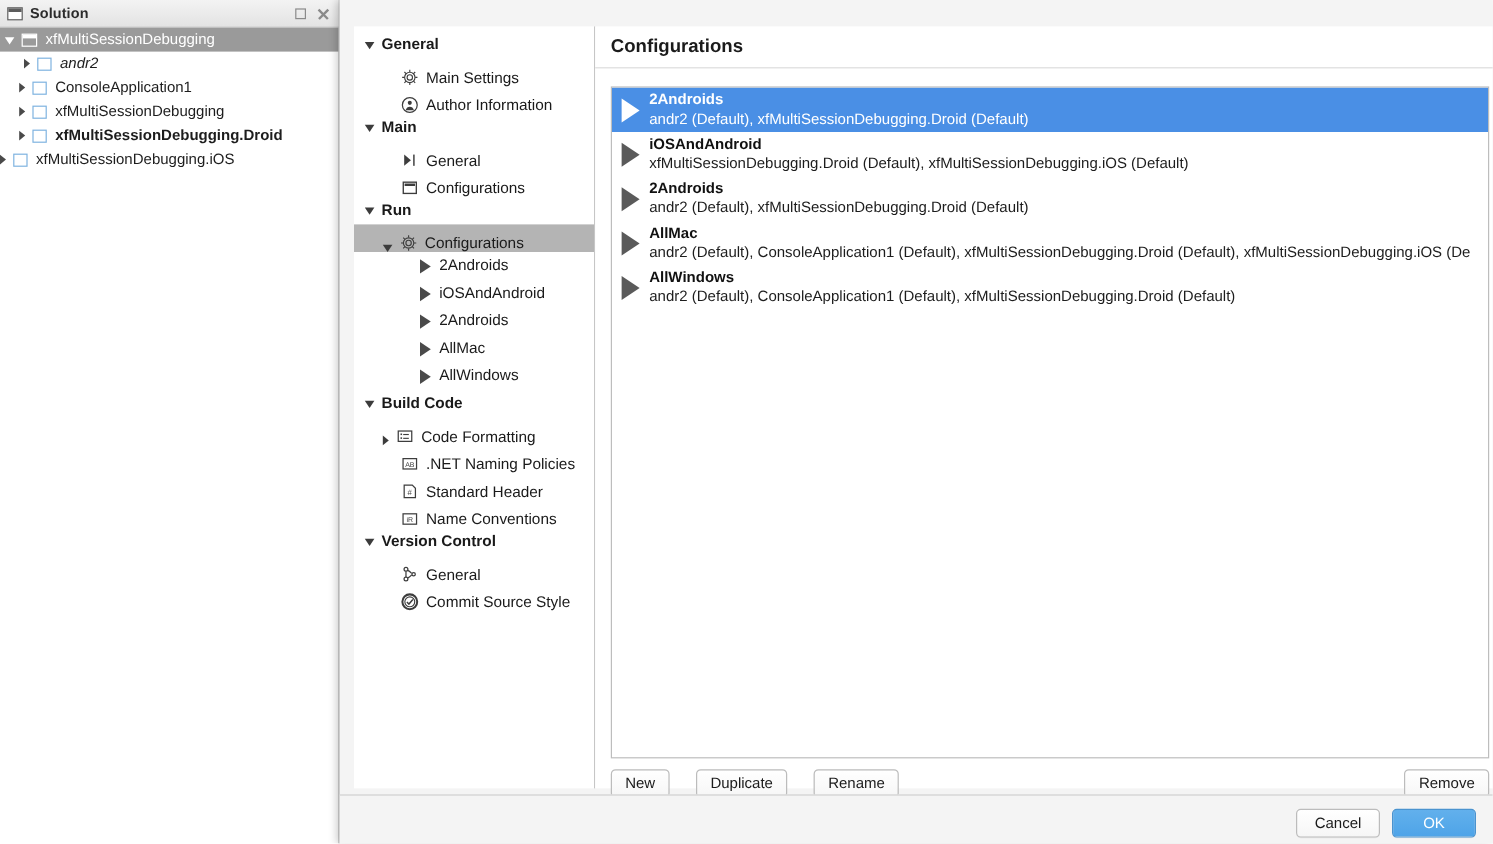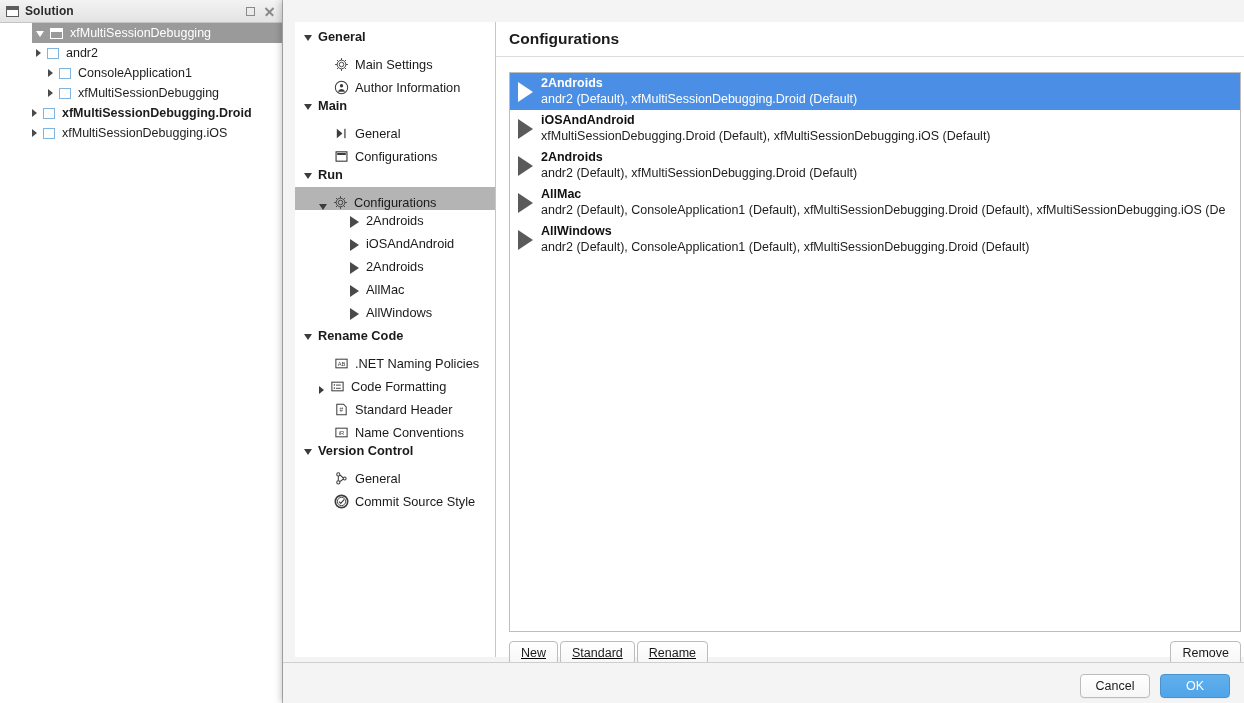--- a/index.html
+++ b/index.html
@@ -53,21 +53,21 @@
 
   .sol-icon {
     width: 13px; height: 11px; border: 1.3px solid #5c5c5c; box-sizing: border-box;
     background: #fff; position: relative; flex: 0 0 auto;
   }
   .sol-icon:before {
     content:""; position:absolute; left:0; top:0; right:0; height:3px; background:#5c5c5c;
   }
 
   
-  .tree { position: relative; margin-left: 32px; }
+  .tree { position: relative; }
   .trow {
     height: 20px; display: flex; align-items: center;
     font-size: 12.5px; color: #1d1d1d; padding-left: 4px;
     box-sizing: border-box; white-space: nowrap;
   }
   .trow.root {
     background: #9a9a9a; color: #ffffff;
   }
   .trow.root .sol-icon { border-color:#ffffff; background:transparent; }
   .trow.root .sol-icon:before { background:#ffffff; }
@@ -177,21 +177,21 @@
     position: absolute; left: 13px; right: 15px; top: 619px; height: 26px;
   }
   .btn {
     height: 24px; border: 1px solid #bcbcbc; border-radius: 4px;
     background: linear-gradient(to bottom, #ffffff 0%, #f6f6f6 100%);
     font-size: 12.5px; color: #1a1a1a; padding: 0 11px;
     font-family: "Liberation Sans", sans-serif; cursor: default;
     box-shadow: 0 .5px .5px rgba(0,0,0,.07);
     box-sizing: border-box;
   }
-  .btnrow .left { position: absolute; left: 0; top: 0; display: flex; gap: 2px; text-decoration: underline; }
+  .btnrow .left { position: absolute; left: 0; top: 0; display: flex; gap: 22px; }
   .btnrow .right { position: absolute; right: 0; top: 0; }
 
   .dlg-footer {
     position: absolute; left: 0; top: 662px; width: 961px; height: 46px;
     background: #f4f4f4; border-top: 1px solid #cfcfcf; box-sizing: border-box;
   }
   .footer-btns { position: absolute; right: 14px; top: 11px; display: flex; gap: 10px; }
   .btn.primary {
     background: linear-gradient(to bottom, #62b0ec 0%, #4ea4e8 100%);
     border: 1px solid #4a93cf; color: #ffffff; font-weight: normal;
@@ -213,36 +213,36 @@
           <span class="ico-sq"></span>
           <span class="ico-x"></span>
         </span>
       </div>
       <div class="tree" id="sol-tree">
           <div class="trow root" style="padding-left: 4px;">
             <span class="tri open"></span>
             <span class="sol-icon" style="margin-right: 7px;"></span>
             <span class="tlabel">xfMultiSessionDebugging</span>
           </div>
-          <div class="trow" style="padding-left: 4px;">
+          <div class="trow" style="padding-left: 20px; font-style: italic;">
             <span class="tri"></span>
             <span class="proj-icon"></span>
             <span class="tlabel">andr2</span>
           </div>
           <div class="trow" style="padding-left: 16px;">
             <span class="tri"></span>
             <span class="proj-icon"></span>
             <span class="tlabel">ConsoleApplication1</span>
           </div>
           <div class="trow" style="padding-left: 16px;">
             <span class="tri"></span>
             <span class="proj-icon"></span>
             <span class="tlabel">xfMultiSessionDebugging</span>
           </div>
-          <div class="trow" style="padding-left: 0;">
+          <div class="trow" style="padding-left: 16px;">
             <span class="tri"></span>
             <span class="proj-icon"></span>
             <span class="tlabel bold">xfMultiSessionDebugging.Droid</span>
           </div>
           <div class="trow" style="padding-left: 0;">
             <span class="tri"></span>
             <span class="proj-icon"></span>
             <span class="tlabel">xfMultiSessionDebugging.iOS</span>
           </div>
         </div>
@@ -334,40 +334,40 @@
             <span class="playtri"></span>
             <span class="slabel">AllMac</span>
           </div>
           <div class="srow child2">
             <span class="disc ph"></span>
             <span class="playtri"></span>
             <span class="slabel">AllWindows</span>
           </div>
           <div class="srow group">
             <span class="disc"></span>
-            <span class="slabel">Rename Code</span>
-          </div>
-          <div class="srow child">
-            <span class="disc ph"></span>
-            <svg class="sico" viewBox="0 0 16 16" xmlns="http://www.w3.org/2000/svg">
-              <rect x="2" y="3.4" width="12" height="9.2" fill="none" stroke="#3d3d3d" stroke-width="1.1"></rect>
-              <text x="8" y="10.7" font-size="6.2" text-anchor="middle" fill="#3d3d3d" font-family="Liberation Sans, sans-serif">AB</text>
-            </svg>
-            <span class="slabel">.NET Naming Policies</span>
+            <span class="slabel">Build Code</span>
           </div>
           <div class="srow child">
             <span class="disc closed"></span>
             <svg class="sico" viewBox="0 0 16 16" xmlns="http://www.w3.org/2000/svg">
               <rect x="2" y="3.4" width="12" height="9.2" fill="none" stroke="#3d3d3d" stroke-width="1.1"></rect>
               <rect x="4" y="5.6" width="1.4" height="1.4" fill="#3d3d3d"></rect>
               <rect x="6.4" y="6" width="5" height="1" fill="#3d3d3d"></rect>
               <rect x="4" y="9" width="1.4" height="1.4" fill="#3d3d3d"></rect>
               <rect x="6.4" y="9.4" width="5" height="1" fill="#3d3d3d"></rect>
             </svg>
             <span class="slabel">Code Formatting</span>
+          </div>
+          <div class="srow child">
+            <span class="disc ph"></span>
+            <svg class="sico" viewBox="0 0 16 16" xmlns="http://www.w3.org/2000/svg">
+              <rect x="2" y="3.4" width="12" height="9.2" fill="none" stroke="#3d3d3d" stroke-width="1.1"></rect>
+              <text x="8" y="10.7" font-size="6.2" text-anchor="middle" fill="#3d3d3d" font-family="Liberation Sans, sans-serif">AB</text>
+            </svg>
+            <span class="slabel">.NET Naming Policies</span>
           </div>
           <div class="srow child">
             <span class="disc ph"></span>
             <svg class="sico" viewBox="0 0 16 16" xmlns="http://www.w3.org/2000/svg">
               <path d="M3 2.4h7.2L13 5.2V13.6H3Z" fill="none" stroke="#3d3d3d" stroke-width="1.1"></path>
               <text x="7.8" y="11" font-size="7" text-anchor="middle" fill="#3d3d3d" font-family="Liberation Sans, sans-serif">#</text>
             </svg>
             <span class="slabel">Standard Header</span>
           </div>
           <div class="srow child">
@@ -444,21 +444,21 @@
               <span class="ctext">
                 <span class="cname">AllWindows</span>
                 <span class="cdesc">andr2 (Default), ConsoleApplication1 (Default), xfMultiSessionDebugging.Droid (Default)</span>
               </span>
             </div>
           </div>
 
         <div class="btnrow">
           <div class="left">
             <button class="btn">New</button>
-            <button class="btn">Standard</button>
+            <button class="btn">Duplicate</button>
             <button class="btn">Rename</button>
           </div>
           <div class="right">
             <button class="btn">Remove</button>
           </div>
         </div>
       </div>
     </div>
 
     <div class="dlg-footer">

